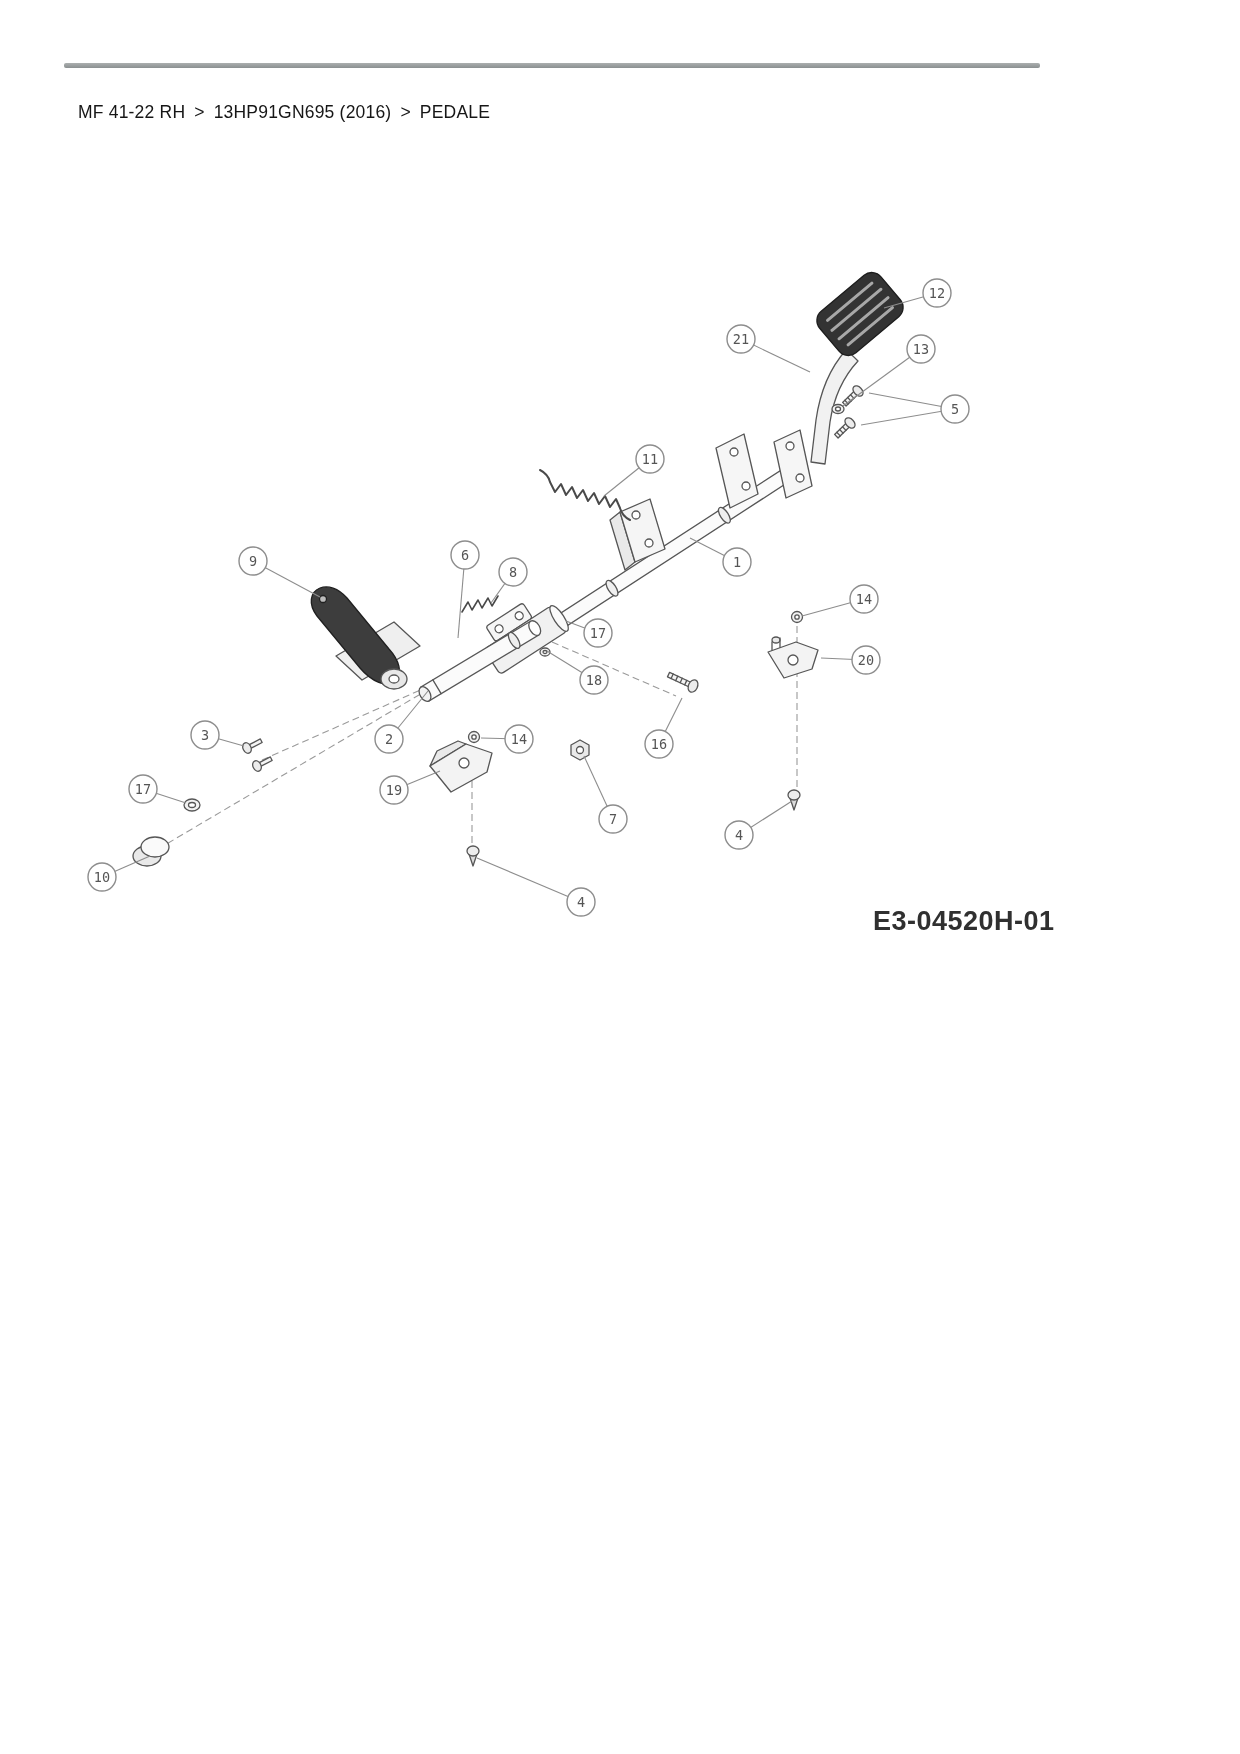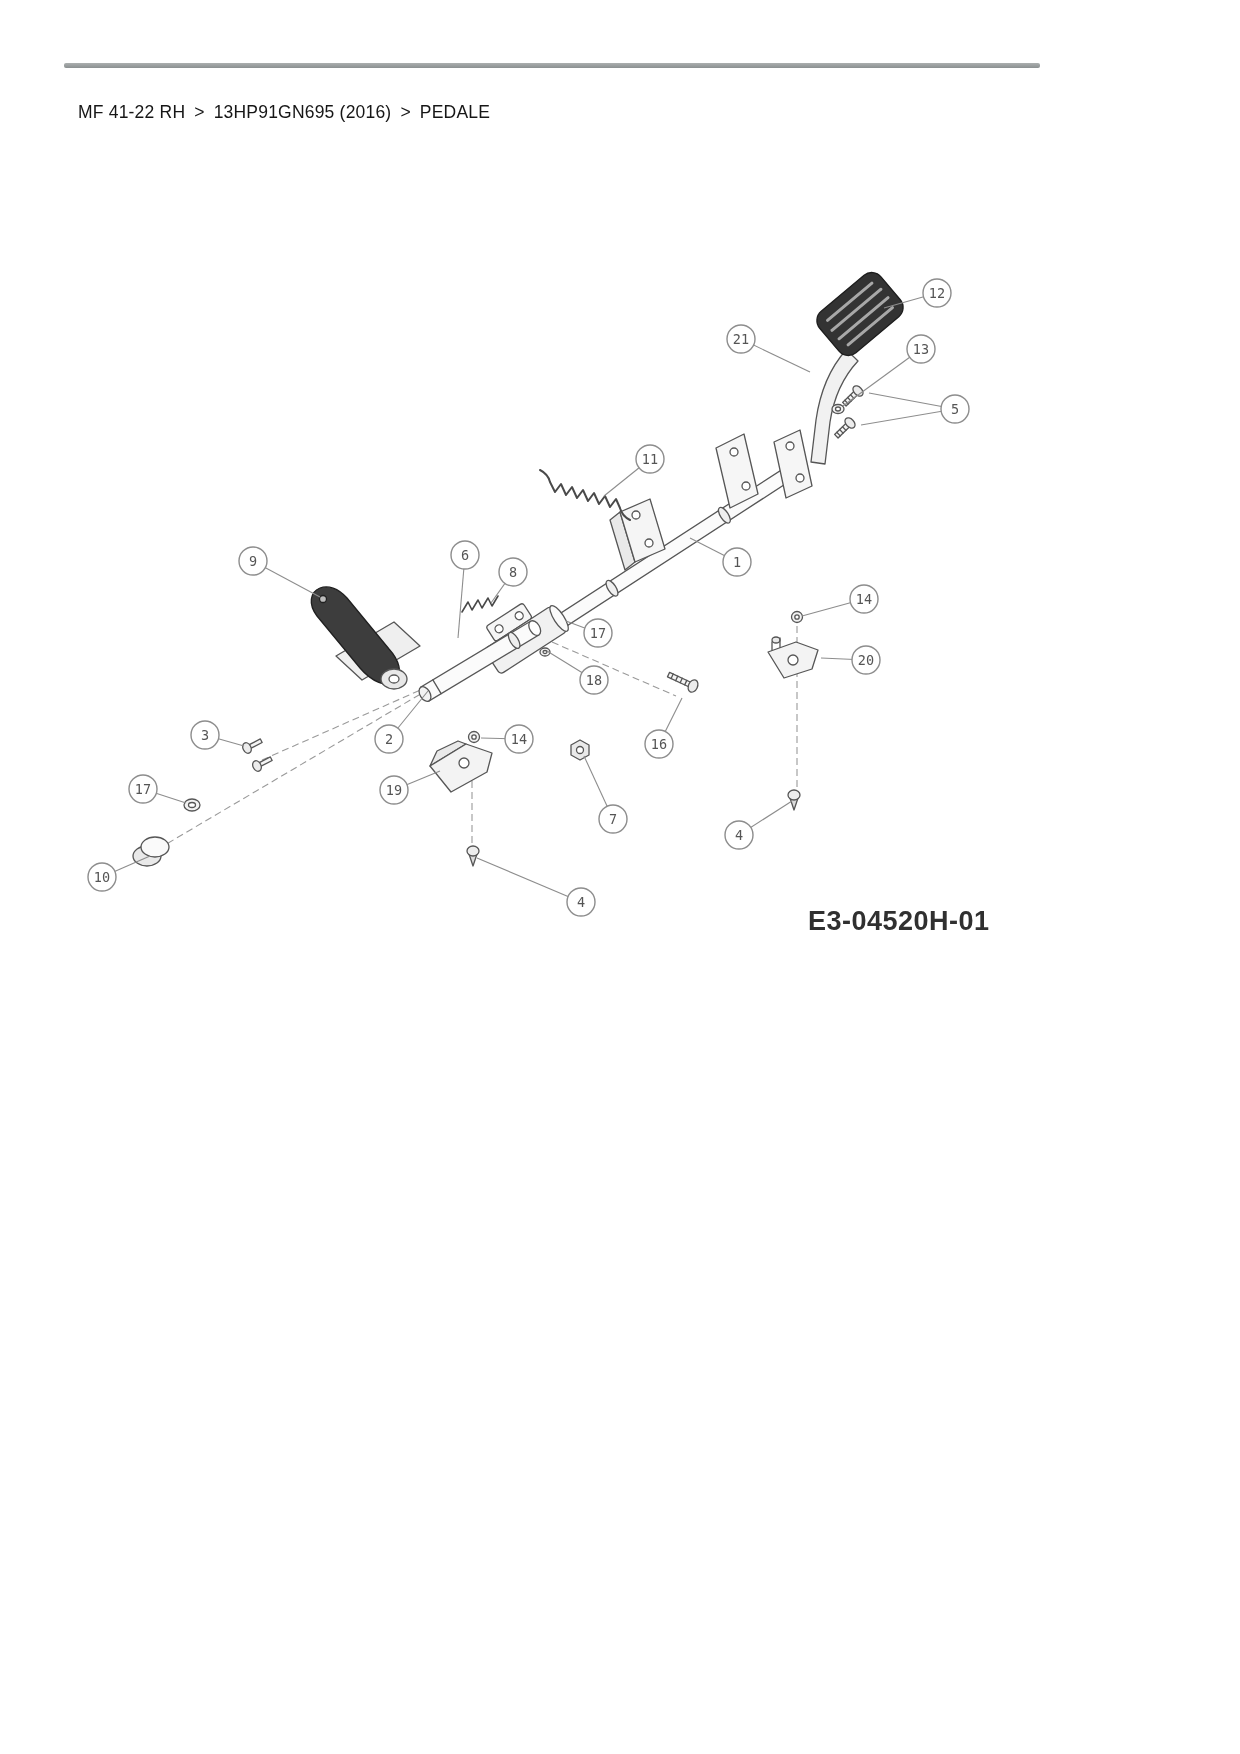--- a/index.html
+++ b/index.html
@@ -1,21 +1,21 @@
 <!DOCTYPE html>
 <html><head>
 <meta charset="utf-8">
 <style>
   html,body{margin:0;padding:0;background:#fff;}
   .page{position:relative;width:1240px;height:1754px;background:#ffffff;font-family:"Liberation Sans",sans-serif;overflow:hidden;}
   .top-rule{position:absolute;left:64px;top:63px;width:976px;height:5px;background:linear-gradient(#abafaf,#8b9091);border-radius:2px;}
   .breadcrumb{position:absolute;left:78px;top:102px;font-size:17.5px;color:#161616;letter-spacing:.2px;white-space:nowrap;}
   .breadcrumb .sep{margin:0 9px;color:#161616;}
   #diagram-svg{position:absolute;left:0;top:0;width:1240px;height:1754px;}
-  .diagram-code{position:absolute;left:808px;top:906px;font-size:27px;font-weight:bold;color:#303030;letter-spacing:.5px;}
+  .diagram-code{position:absolute;left:873px;top:906px;font-size:27px;font-weight:bold;color:#303030;letter-spacing:.5px;}
   .leader{stroke:#8d8d8d;stroke-width:1.1;fill:none;}
   .callout-circle{fill:#ffffff;stroke:#8d8d8d;stroke-width:1.4;}
   .callout-text{fill:#555555;font-family:"DejaVu Sans Mono",monospace;font-size:13.5px;text-anchor:middle;}
 </style>
 </head>
 <body>
 
 <div class="page">
 
   <div class="top-rule"></div>

